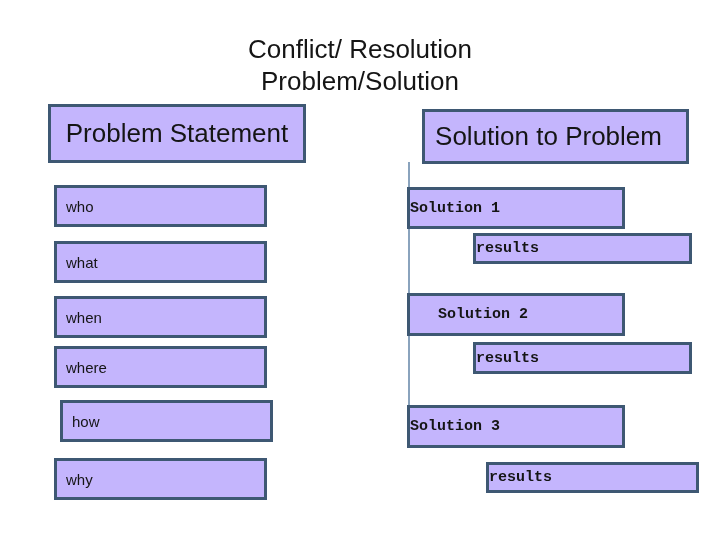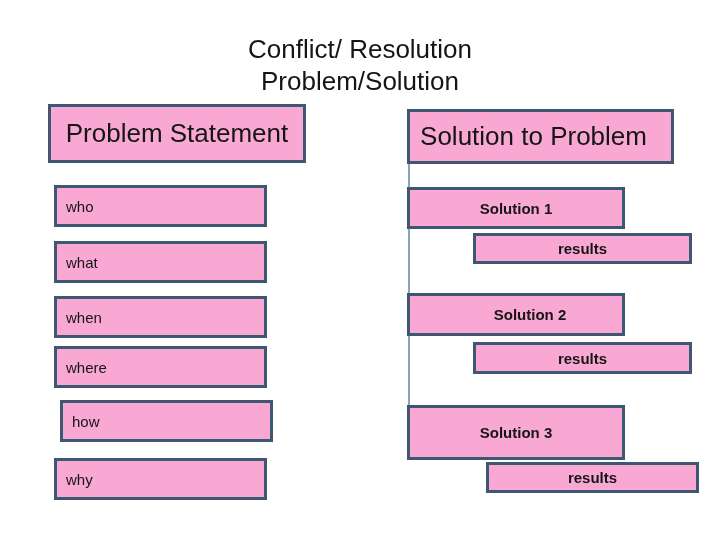--- a/index.html
+++ b/index.html
@@ -6,49 +6,49 @@
   .slide{
     position:relative;width:720px;height:540px;background:#ffffff;
     font-family:"Liberation Sans",sans-serif;overflow:hidden;
   }
   .title{
     position:absolute;left:0;top:33px;width:720px;
     text-align:center;font-size:26px;line-height:32px;
     color:var(--text,#151515);
   }
   .box{
-    position:absolute;background:#f9a8d4;
+    position:absolute;background:#c4b5fd;
     border:3px solid var(--border,#3e5873);
     box-sizing:border-box;display:flex;align-items:center;
     color:var(--text,#151515);z-index:1;
   }
   .header-box{font-size:26px;justify-content:center;}
   .small{font-size:15px;}
   .left-pad{padding-left:9px;}
-  .center{justify-content:center;}
+  .center{justify-content:flex-start;font-family:Liberation Mono, monospace;}
   .bold{font-weight:bold;}
   .connector{
     position:absolute;left:408px;top:162px;width:2px;height:248px;
     background:var(--connector,#8aa3bd);z-index:0;
   }
   
   .ps-header{left:48px;top:104px;width:258px;height:59px;}
   .b-who  {left:54px;top:185px;width:213px;height:42px;}
   .b-what {left:54px;top:241px;width:213px;height:42px;}
   .b-when {left:54px;top:296px;width:213px;height:42px;}
   .b-where{left:54px;top:346px;width:213px;height:42px;}
   .b-how  {left:60px;top:400px;width:213px;height:42px;}
   .b-why  {left:54px;top:458px;width:213px;height:42px;}
   
-  .sp-header{left:407px;top:109px;width:267px;height:55px;padding-right:14px;}
+  .sp-header{left:422px;top:109px;width:267px;height:55px;padding-right:14px;}
   .b-sol1{left:407px;top:187px;width:218px;height:42px;}
   .b-res1{left:473px;top:233px;width:219px;height:31px;}
   .b-sol2{left:407px;top:293px;width:218px;height:43px;padding-left:28px;}
   .b-res2{left:473px;top:342px;width:219px;height:32px;}
-  .b-sol3{left:407px;top:405px;width:218px;height:55px;}
+  .b-sol3{left:407px;top:405px;width:218px;height:43px;}
   .b-res3{left:486px;top:462px;width:213px;height:31px;}
 </style>
 </head>
 <body>
 
 <div class="slide">
 
   <div class="title">
     <div>Conflict/ Resolution</div>
     <div>Problem/Solution</div>

